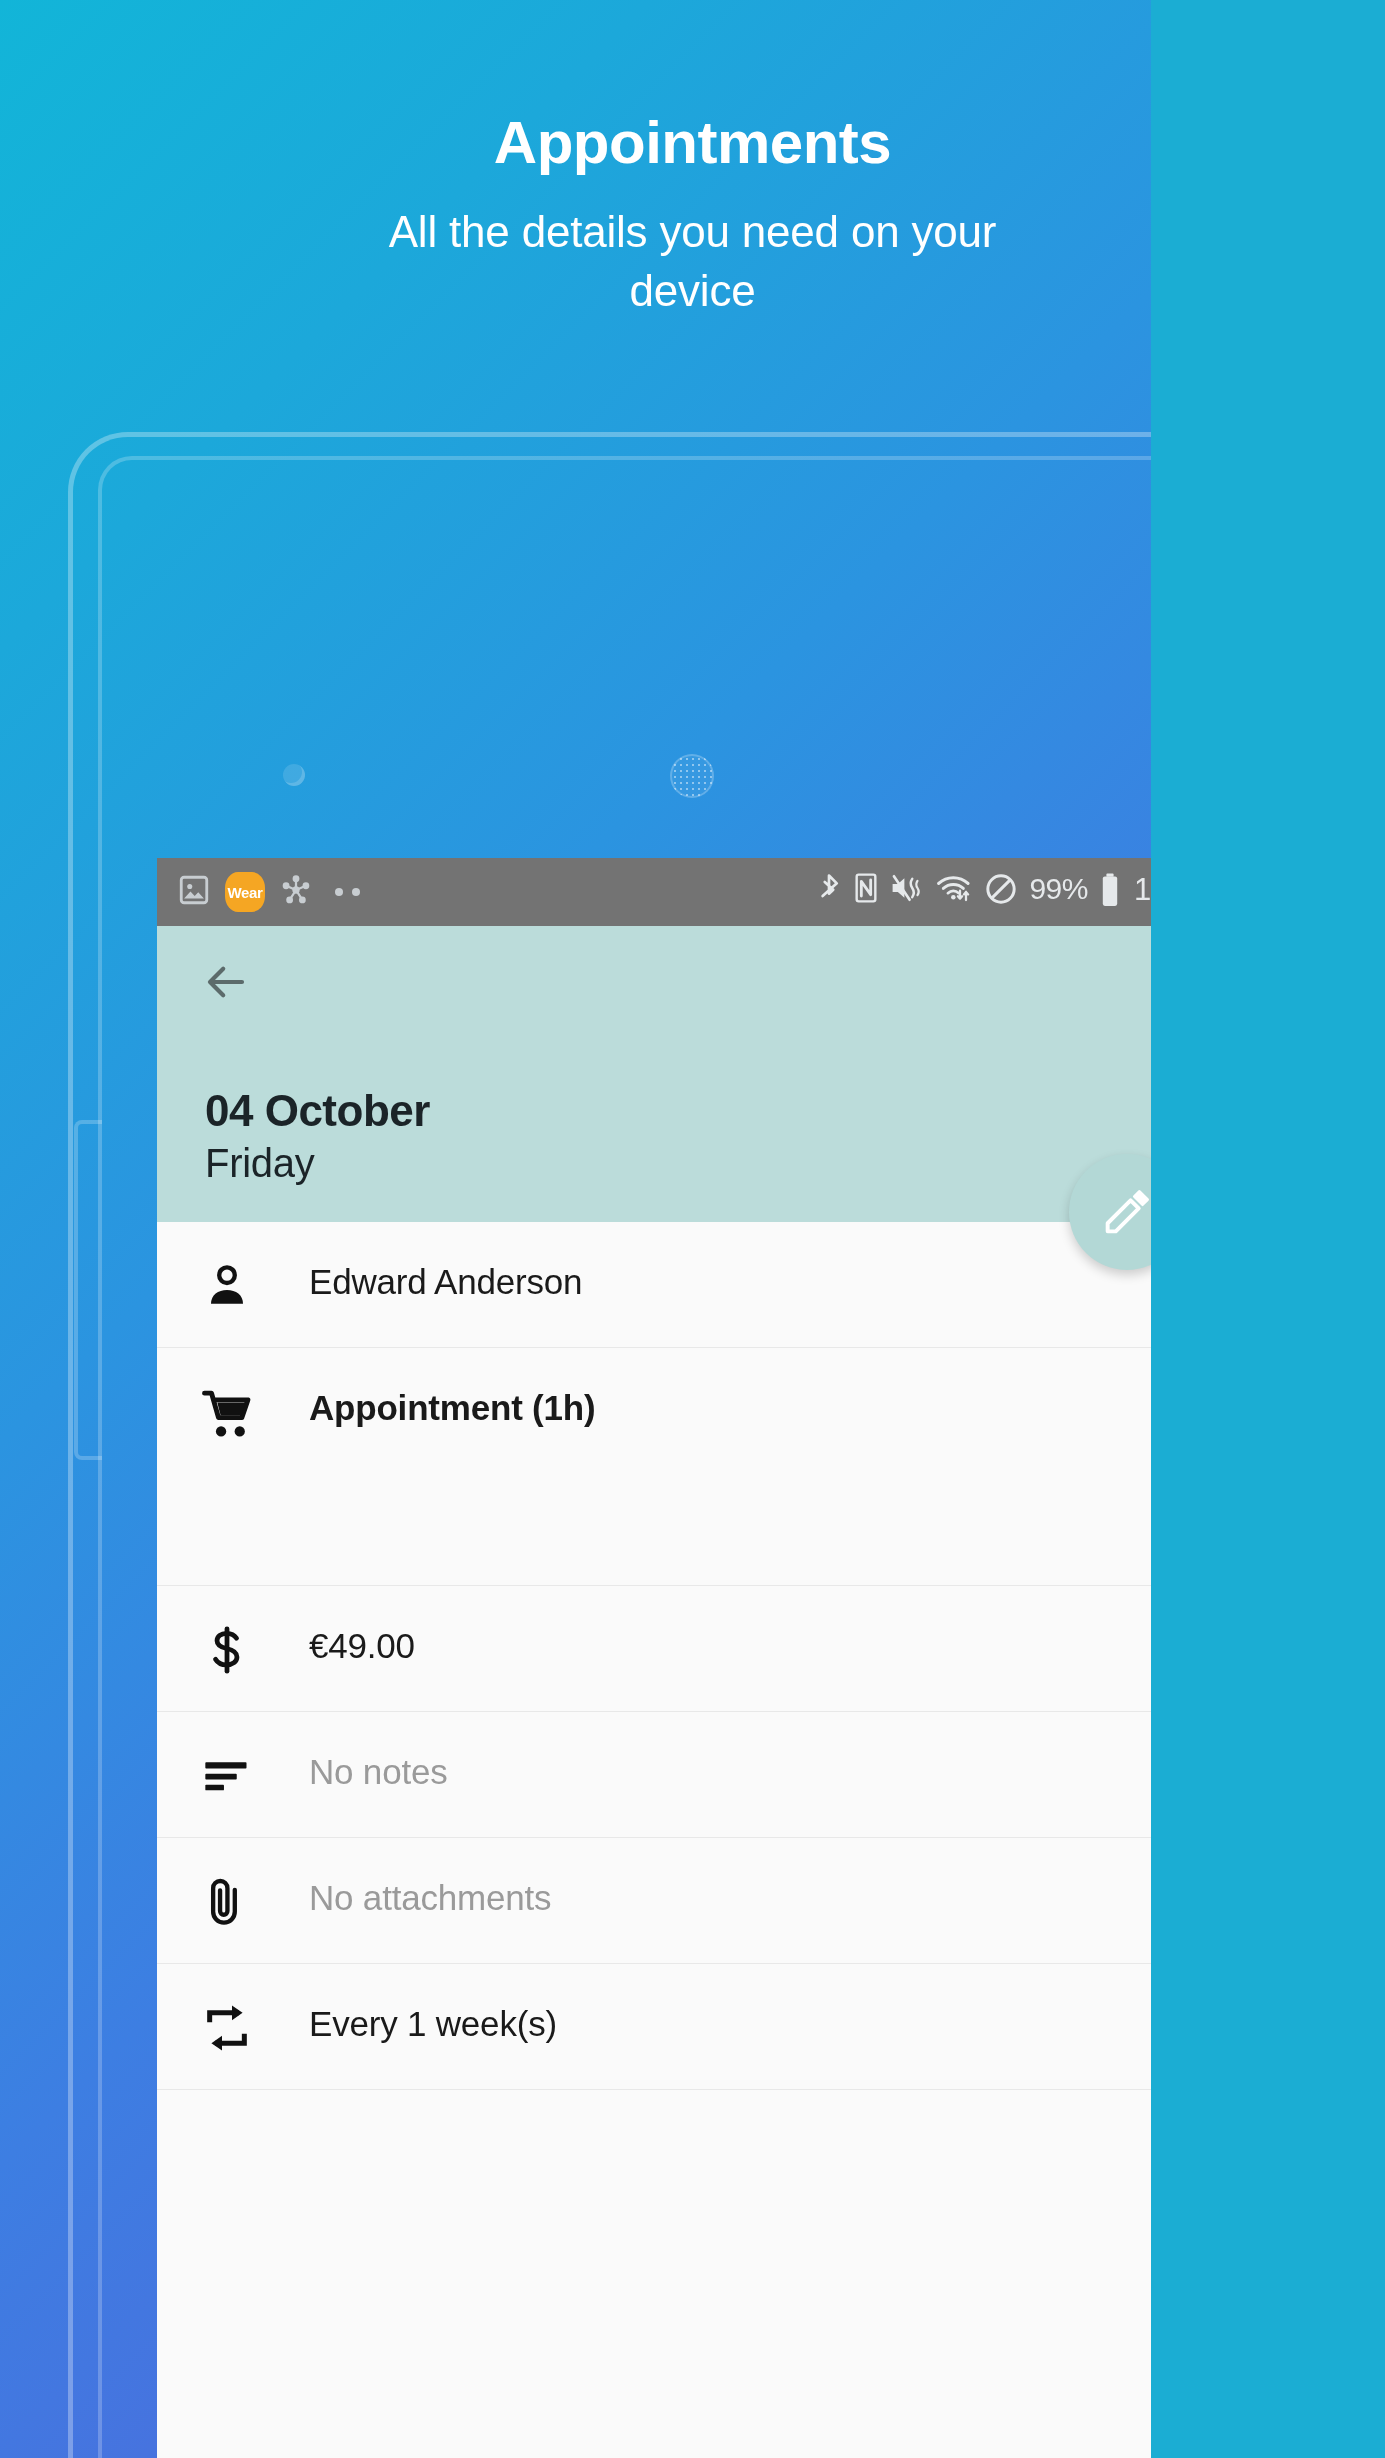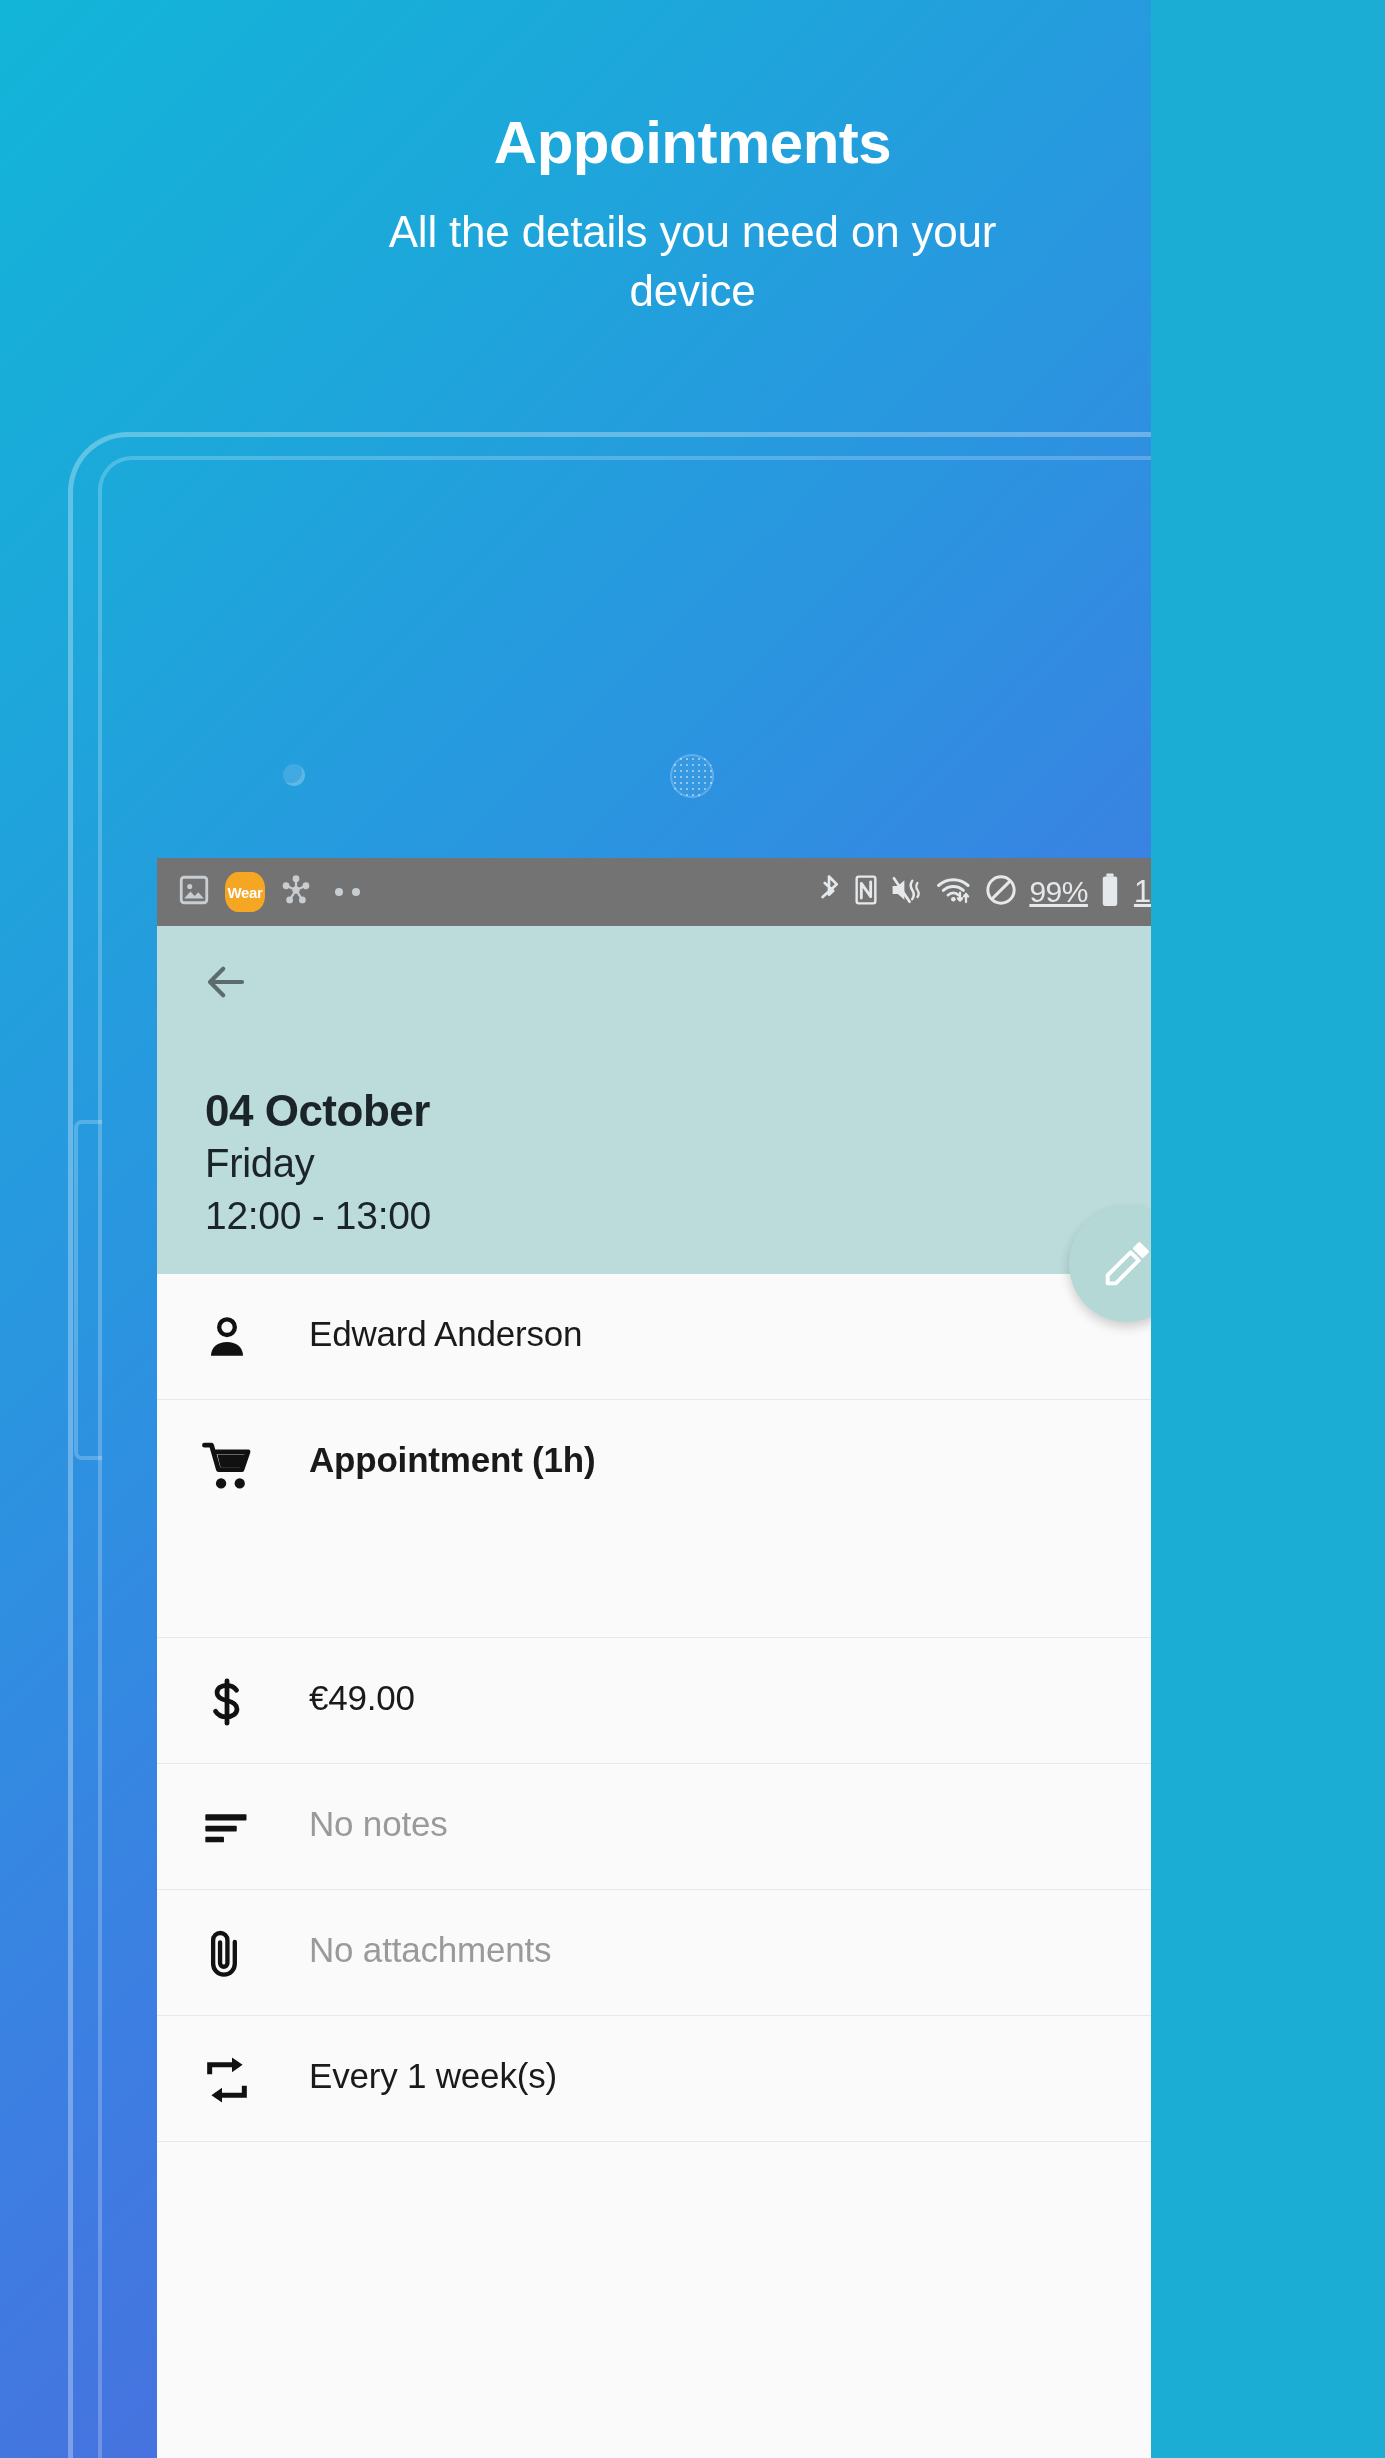--- a/index.html
+++ b/index.html
@@ -165,23 +165,21 @@
     color: #E6E9EB;
   }
   .sb-left {
     display: flex;
     align-items: center;
     gap: 14px;
     flex: 1;
   }
   .sb-right {
     display: flex;
-    align-items: center;
     gap: 11px;
-    text-decoration: underline;
   }
   .sb-icon { display: block; }
   .wear-badge {
     width: 40px;
     height: 40px;
     border-radius: 13px / 16px;
     background: #F5A623;
     color: #ffffff;
     font-size: 15px;
     font-weight: bold;
@@ -436,21 +434,20 @@
               <i></i>
               <i></i>
               <i></i>
             </span>
         </div>
       </div>
 
       <div class="hero-text">
         <div class="hero-date">04 October</div>
         <div class="hero-day">Friday</div>
-        <div class="hero-time">12:00 - 13:00</div>
       </div>
 
       <div class="fab">
         <svg width="54" height="54" viewBox="0 0 24 24">
           <path d="M3.4 17.0l10.2-10.2 3.6 3.6L7.0 20.6H3.4z" fill="none" stroke="#ffffff" stroke-width="1.75" stroke-linejoin="round"></path>
           <path d="M15.3 5.1l2.2-2.2 3.6 3.6-2.2 2.2z" fill="#ffffff" stroke="#ffffff" stroke-width="1.3" stroke-linejoin="round"></path>
         </svg>
       </div>
     </div>
 

